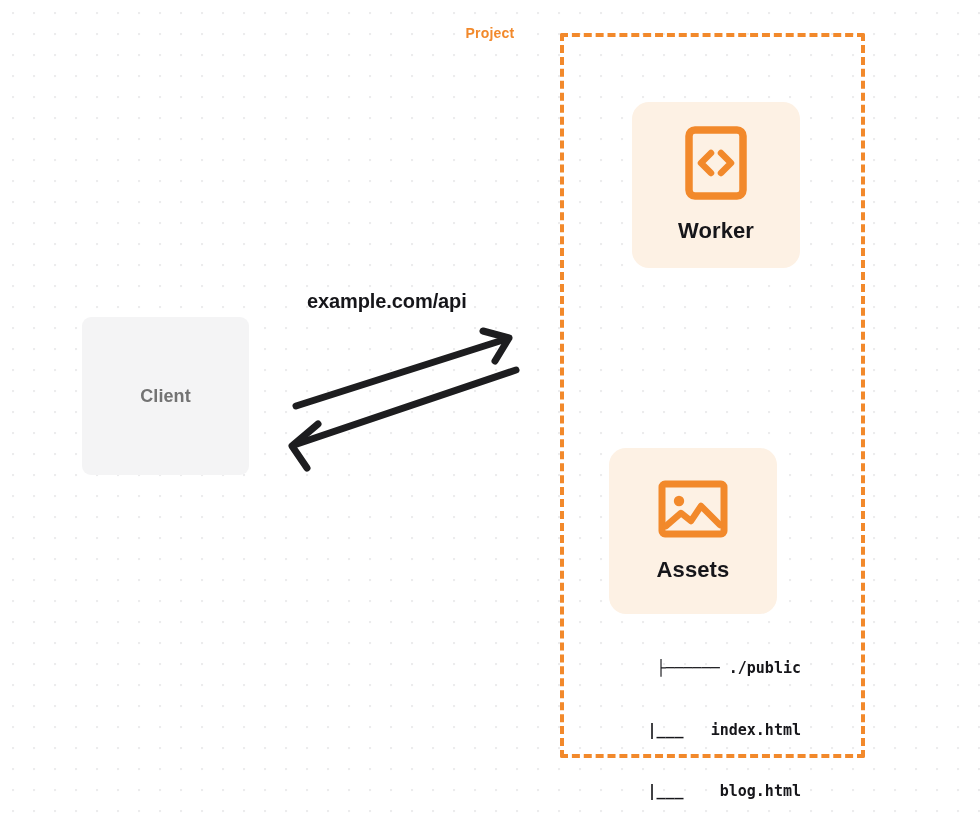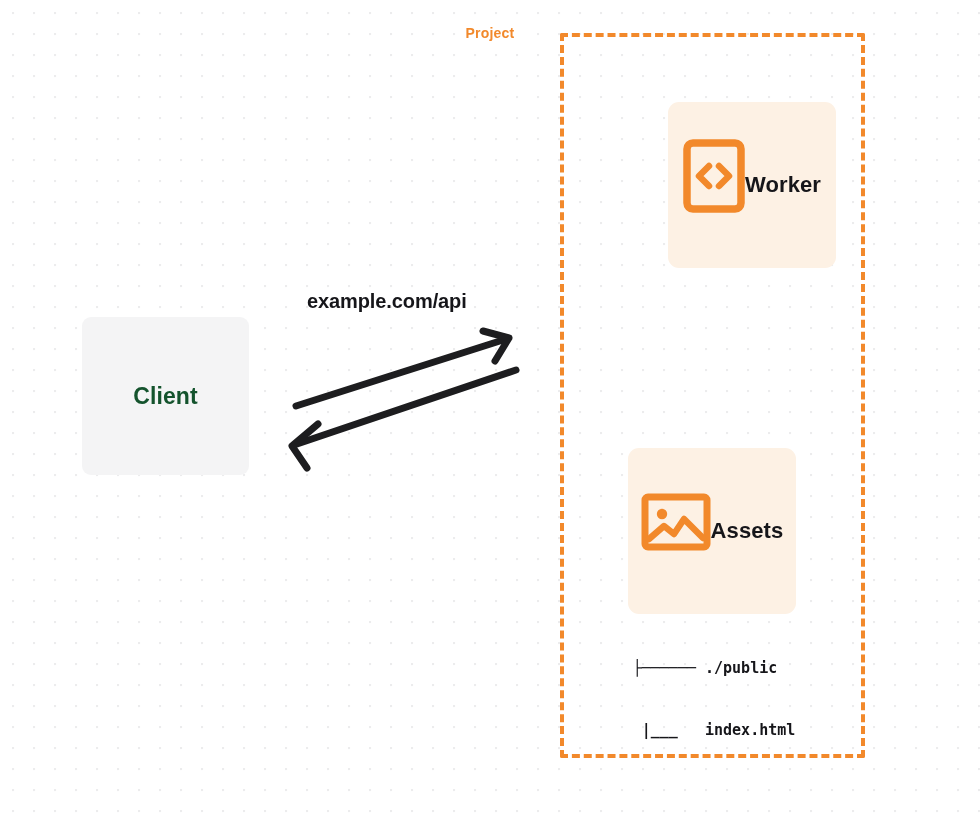--- a/index.html
+++ b/index.html
@@ -32,23 +32,23 @@
     top: 317px;
     width: 167px;
     height: 158px;
     background: #f4f4f5;
     border-radius: 9px;
     display: flex;
     align-items: center;
     justify-content: center;
   }
   .client-label {
-    font-size: 23px;
-    font-weight: bold;
-    color: #14532d;
+    font-size: 18px;
+    font-weight: bold;
+    color: #737373;
     letter-spacing: 0.1px;
   }
 
   
   .arrows-svg {
     position: absolute;
     left: 0;
     top: 0;
     width: 980px;
     height: 818px;
@@ -87,34 +87,34 @@
     font-weight: bold;
     color: #f2892b;
     letter-spacing: 0.2px;
     white-space: nowrap;
   }
 
   
   .service-card {
     position: absolute;
     background: #fdf1e4;
-    border-radius: 11px;
+    border-radius: 17px;
     display: flex;
+    flex-direction: column;
     align-items: center;
     justify-content: center;
-    margin-left: 36px;
   }
   .service-card.worker-card {
     left: 632px;
     top: 102px;
     width: 168px;
     height: 166px;
   }
   .service-card.assets-card {
-    left: 592px;
+    left: 609px;
     top: 448px;
     width: 168px;
     height: 166px;
   }
   .service-icon {
     display: block;
     margin-bottom: 14px;
   }
   .service-label {
     font-size: 22px;
@@ -133,21 +133,20 @@
     font-size: 15px;
     font-weight: bold;
     line-height: 20.5px;
     color: #16161a;
     white-space: pre;
     text-align: right;
   }
   .file-tree-row {
     display: block;
     white-space: pre;
-    text-align: center;
   }
 </style>
 </head>
 <body>
 
 <div id="diagram-canvas">
 
   <div class="client-node">
     <span class="client-label">Client</span>
   </div>
@@ -188,16 +187,17 @@
         <circle cx="21" cy="22" r="5.2" fill="#f2892b"></circle>
         <polyline points="8,47 23,34 33,42 43,27 62,46" fill="none" stroke="#f2892b" stroke-width="6.5" stroke-linecap="round" stroke-linejoin="round"></polyline>
       </svg>
     </span>
     <span class="service-label">Assets</span>
   </div>
 
   <div class="file-tree">
     <span class="file-tree-row">├────── ./public</span>
     <span class="file-tree-row">   |___   index.html</span>
+    <span class="file-tree-row">   |___    blog.html</span>
     
   </div>
 
 </div>
 
 </body></html>

